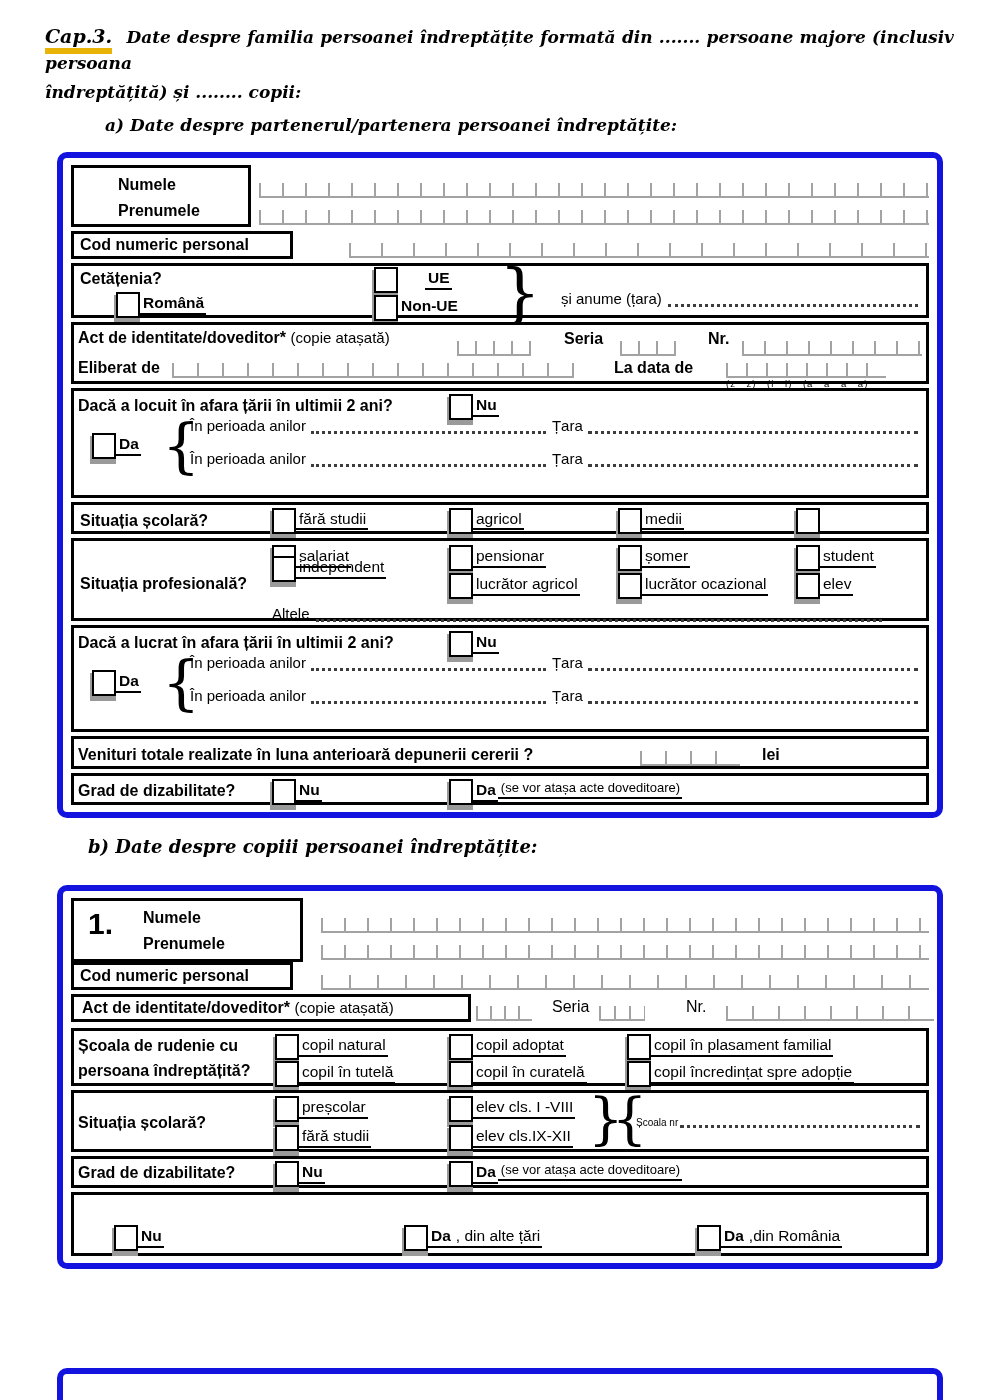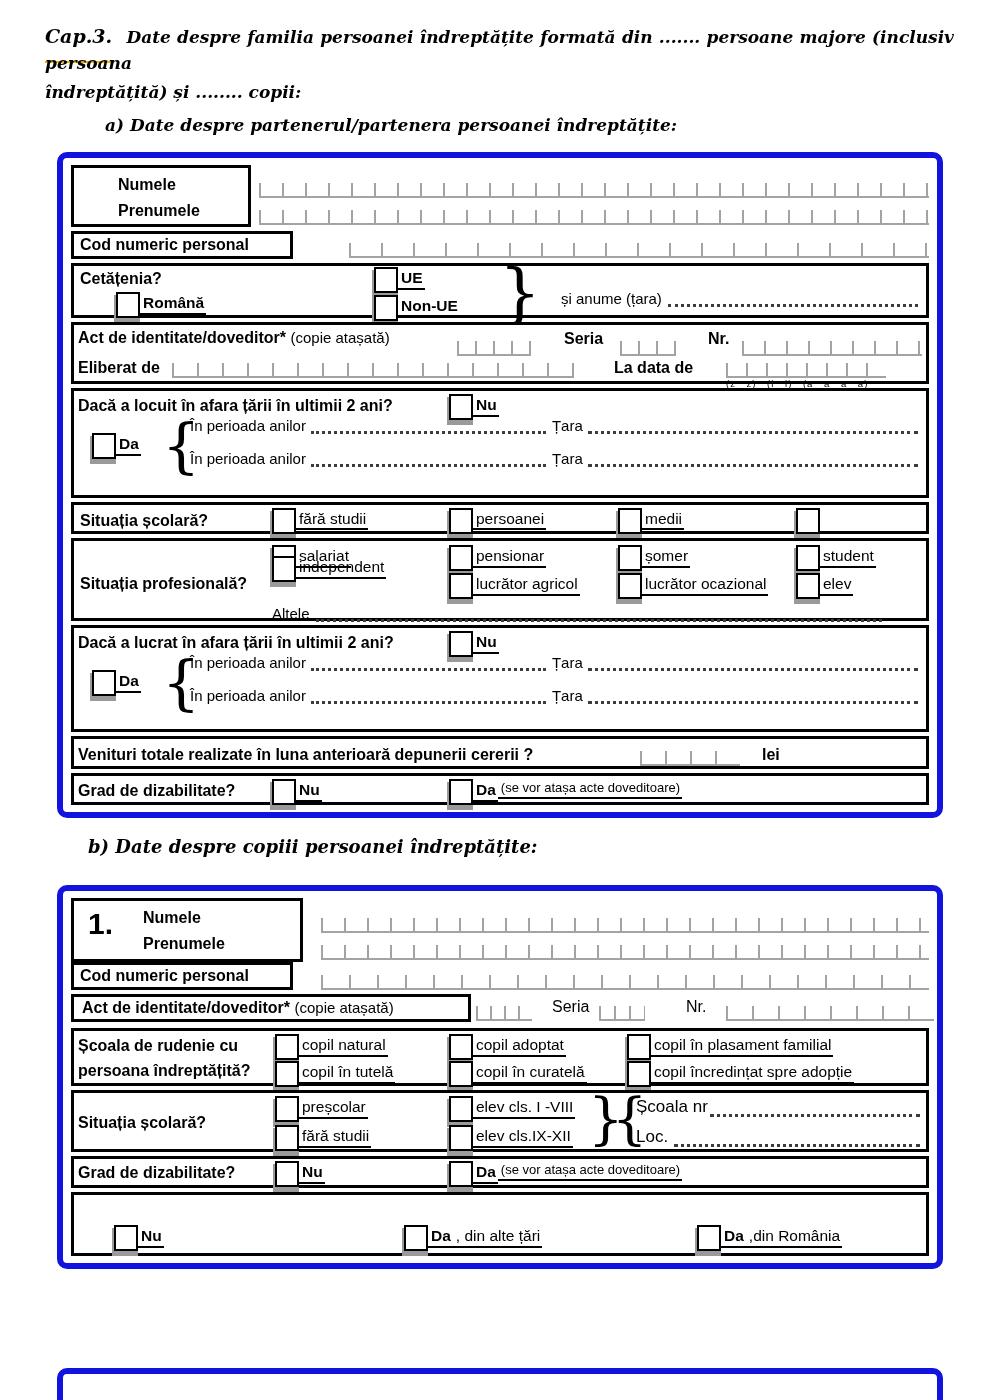--- a/index.html
+++ b/index.html
@@ -4,21 +4,21 @@
 <style>
   :root{ --blue:#1313e0; --gray:#a3a3a3; --shadow:#9a9a9a; }
   *{margin:0;padding:0;box-sizing:border-box;}
   body{background:#fff;}
   .page{position:relative;width:990px;height:1400px;background:#ffffff;overflow:hidden;
         font-family:"Liberation Sans",sans-serif;color:#000;}
   
   .hdr{position:absolute;left:45px;right:36px;top:22px;font-family:"DejaVu Serif",serif;
        font-style:italic;font-weight:bold;font-size:17px;line-height:1.5;}
   .hl1{text-align:justify;text-align-last:justify;}
-  .cap{font-size:19px;border-bottom:2px solid #eab308;padding-bottom:14px;margin-right:8px;}
+  .cap{font-size:19px;border-bottom:6px solid #eab308;padding-bottom:1px;margin-right:8px;}
   .hl2{margin-top:4px;}
   .hl3{margin-top:7px;margin-left:60px;}
   .hb{position:absolute;left:88px;top:836px;font-family:"DejaVu Serif",serif;font-style:italic;
       font-weight:bold;font-size:18px;}
   
   .bigbox{position:absolute;left:57px;width:886px;border:6px solid var(--blue);border-radius:10px;
           background:#fff;padding:7px 8px;display:flex;flex-direction:column;gap:4px;}
   #box1{top:152px;height:666px;justify-content:space-between;}
   #box2{top:885px;}
   #box3{position:absolute;left:57px;top:1368px;width:886px;height:60px;
@@ -66,21 +66,21 @@
   .kidnum{font-size:30px;font-weight:bold;margin:4px 8px 0 8px;}
   .kidnames{font-size:16px;line-height:26px;padding:2px 0 0 22px;font-weight:bold;}
   .kcombs{flex:1;margin-left:18px;display:flex;flex-direction:column;justify-content:flex-end;
           gap:12px;padding-bottom:2px;}
   .k2{display:flex;height:24px;align-items:flex-end;}
   .k2 .comb{flex:1;margin-left:28px;--p:28px;}
   .k3{height:30px;}
   .actbox{padding:2px 8px;font-size:16px;white-space:nowrap;}
   .schoolrows{position:absolute;left:562px;right:6px;top:4px;display:flex;flex-direction:column;gap:10px;}
   .srow{display:flex;align-items:flex-end;}
-  .srow .plabel{margin-right:2px;font-size:17px;}
+  .srow .plabel{margin-right:2px;font-size:10px;margin-top:20px;}
   .srow .dots{flex:1;}
 </style>
 </head>
 <body>
 
 <div class="page">
 
   <div class="hdr">
     <div class="hl1">
       <span class="cap">Cap.3.</span>
@@ -107,21 +107,21 @@
       <div class="lblbox cnpbox">Cod numeric personal</div>
       <div class="comb"></div>
     </div>
 
     <div class="sec" style="height:58px;">
       <div class="q abs" style="left:6px;top:4px;">Cetățenia?</div>
       <div class="opt" style="left:42px;top:26px;">
         <div class="cb"></div>
         <span class="olbl b">Română</span>
       </div>
-      <div class="opt" style="left:300px;top:1px;">
+      <div class="opt" style="left:300px;top:1px;gap:27px;">
         <div class="cb"></div>
         <span class="olbl b">UE</span>
       </div>
       <div class="opt" style="left:300px;top:29px;">
         <div class="cb"></div>
         <span class="olbl b">Non-UE</span>
       </div>
       <div class="brace" style="left:425px;top:-6px;font-size:66px;">}</div>
       <div class="abs" style="left:487px;right:8px;top:24px;display:flex;align-items:flex-end;">
         <span class="plabel" style="margin-right:6px;">și anume (țara)</span>
@@ -174,21 +174,21 @@
     </div>
 
     <div class="sec" style="height:34px;">
       <div class="q abs" style="left:6px;top:7px;">Situația școlară?</div>
       <div class="opt" style="left:198px;top:3px;">
         <div class="cb"></div>
         <span class="olbl">fără studii</span>
       </div>
       <div class="opt" style="left:375px;top:3px;">
         <div class="cb"></div>
-        <span class="olbl">persoanei</span>
+        <span class="olbl">agricol</span>
       </div>
       <div class="opt" style="left:544px;top:3px;">
         <div class="cb"></div>
         <span class="olbl">medii</span>
       </div>
       <div class="opt" style="left:722px;top:3px;flex-direction:column;">
         <div class="cb"></div>
         <span class="olbl">superioare</span>
       </div>
     </div>

